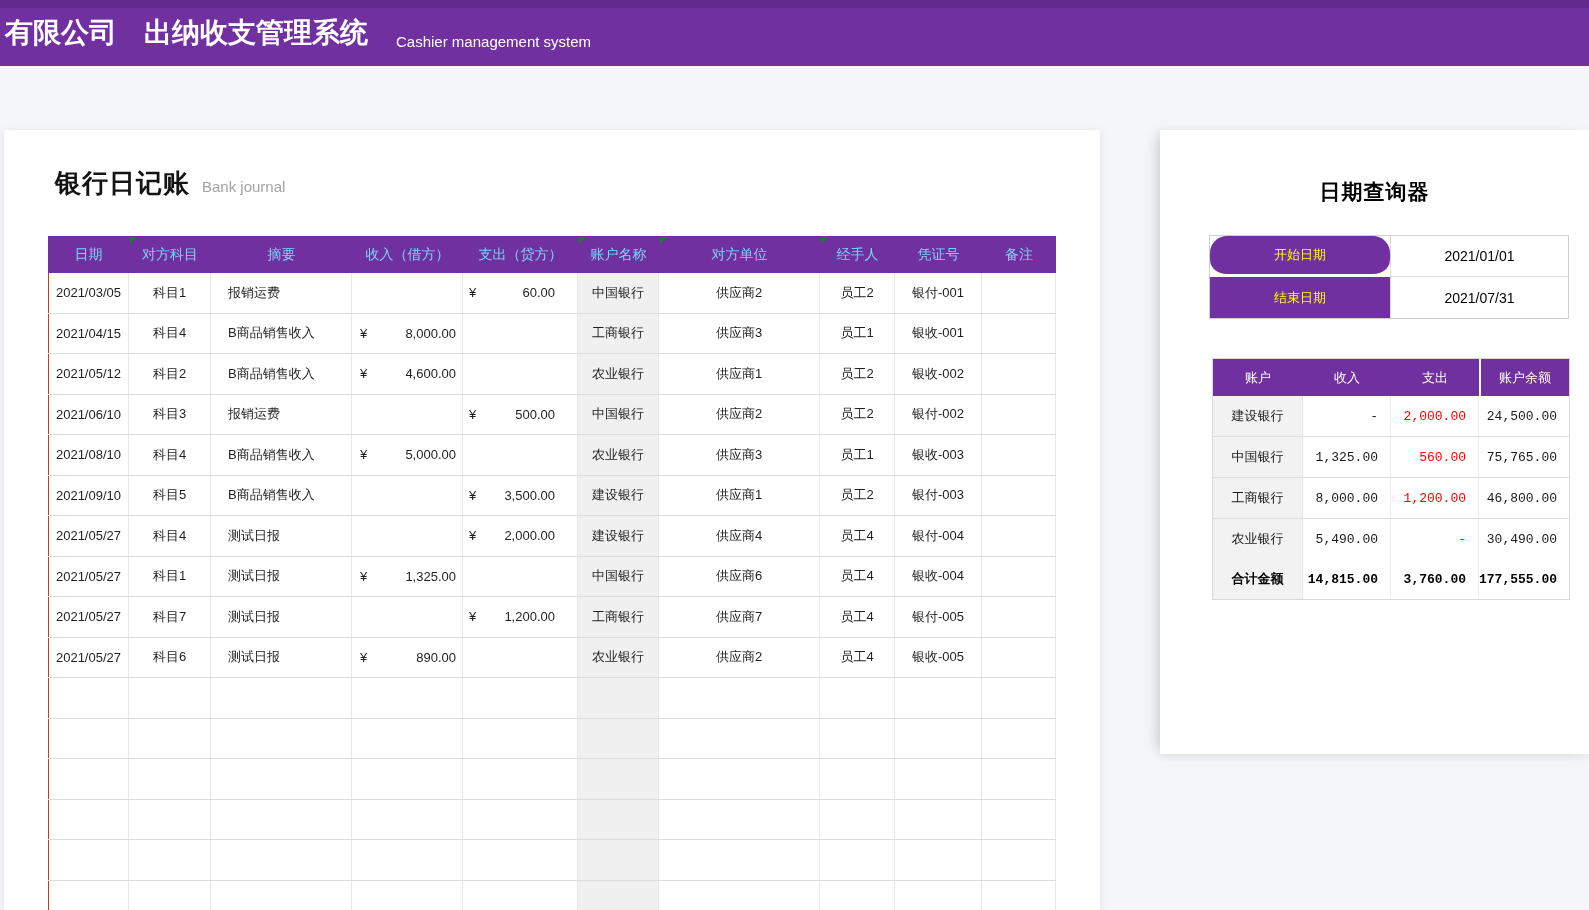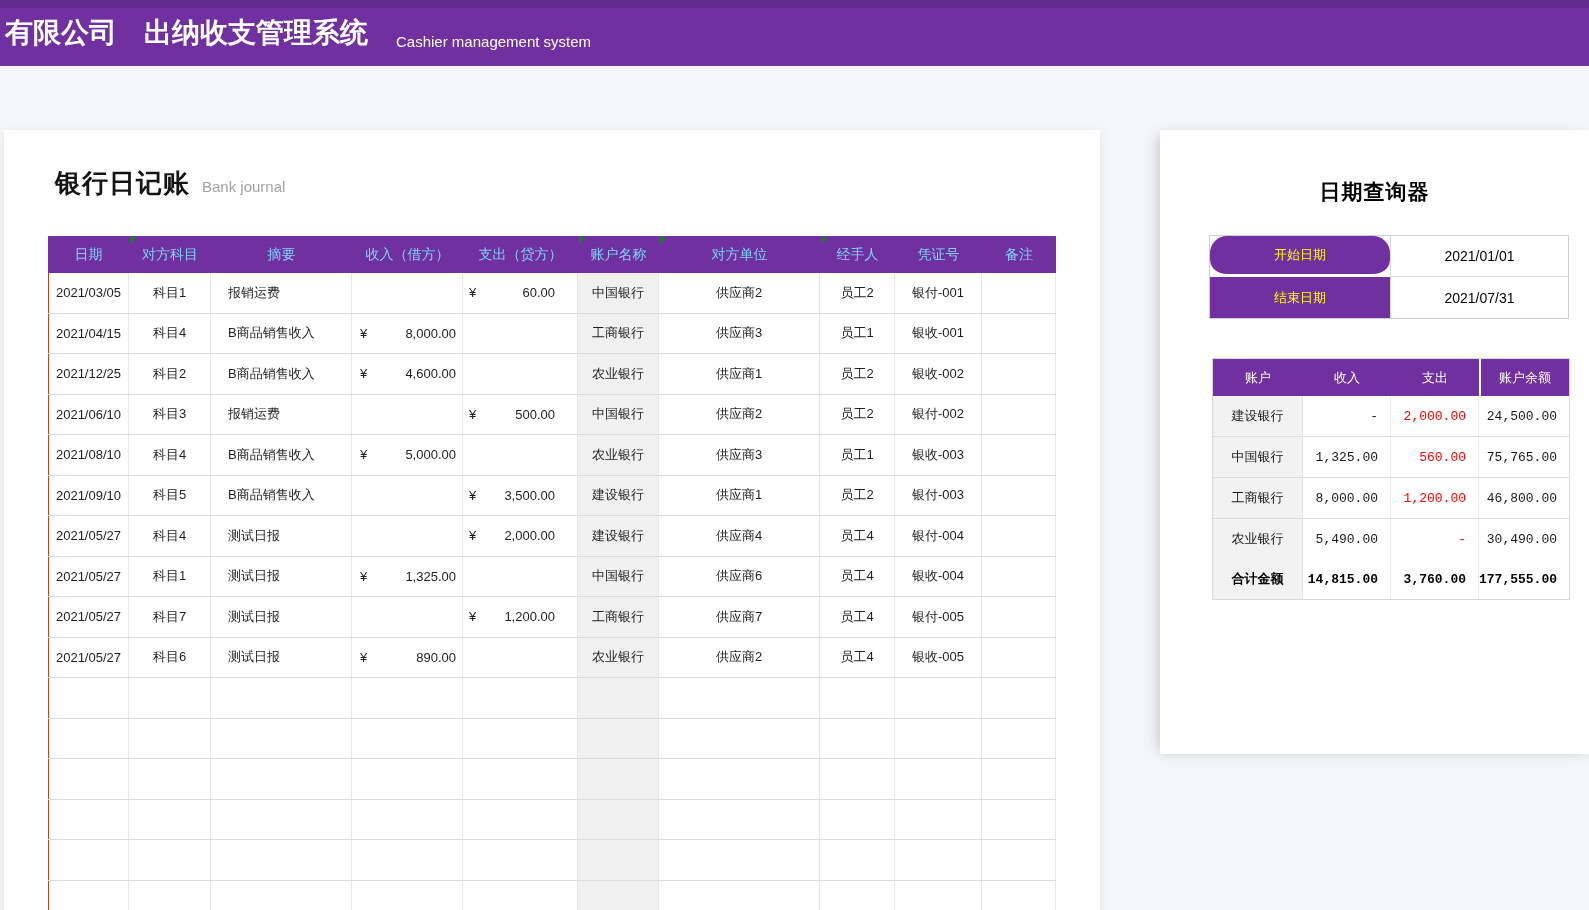--- a/index.html
+++ b/index.html
@@ -135,21 +135,21 @@
             <span class="amt"></span>
     </div>
     <div class="jcell account">工商银行</div>
     <div class="jcell">供应商3</div>
     <div class="jcell">员工1</div>
     <div class="jcell">银收-001</div>
     <div class="jcell"></div>
   </div>
 
   <div class="jrow jdata">
-    <div class="jcell">2021/12/25</div>
+    <div class="jcell">2021/05/12</div>
     <div class="jcell">科目2</div>
     <div class="jcell left">B商品销售收入</div>
     <div class="jcell money income">
       <span class="cur">¥</span>
             <span class="amt">4,600.00</span>
     </div>
     <div class="jcell money expense">
       <span class="cur"></span>
             <span class="amt"></span>
     </div>

